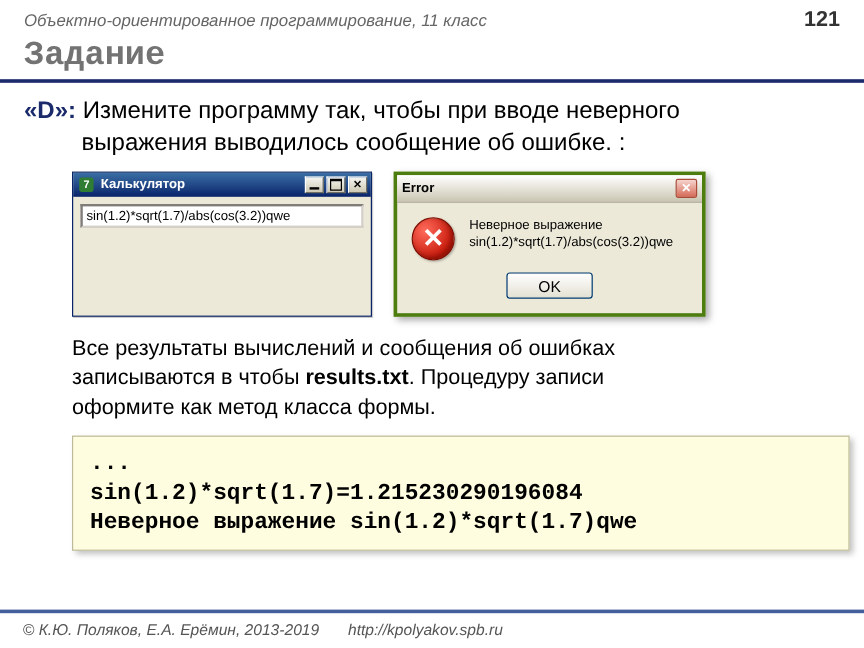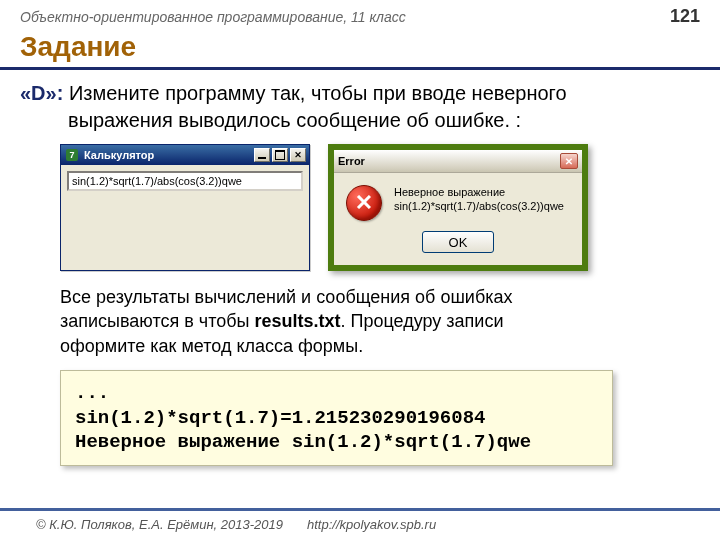--- a/index.html
+++ b/index.html
@@ -16,21 +16,21 @@
     justify-content: space-between;
     align-items: baseline;
     padding: 6px 20px 2px 20px;
     color: #666;
     font-size: 14px;
     font-style: italic;
     text-align: right;
   }
   .page-num { color: #333; font-size: 18px; font-weight: bold; font-style: normal; }
   .title-bar { padding: 2px 20px 4px 20px; }
-  .title-bar h1 { font-size: 28px; font-weight: bold; color: #a16207; }
+  .title-bar h1 { font-size: 28px; font-weight: bold; color: #737373; font-family: Liberation Mono, monospace; }
   .rule { height: 3px; background: #1b2a6b; margin: 0 0 10px 0; }
   .content { padding: 0 20px; }
   .task-line { font-size: 20px; line-height: 1.35; margin-bottom: 10px; }
   .dlabel { color: #1b2a6b; font-weight: bold; }
   .indent { padding-left: 48px; display: block; }
   .shots { display: flex; gap: 18px; margin: 6px 0 14px 40px; }
 
   
   .win {
     width: 250px;
@@ -72,21 +72,21 @@
     border: 2px inset #d4d0c8;
     padding: 2px 3px;
     font-size: 11px;
     font-family: Tahoma, Arial, sans-serif;
   }
   .win .pad { height: 28px; }
 
   
   .dlg {
     width: 260px;
-    border: 6px solid #4d7c0f;
+    border: 3px solid #4d7c0f;
     background: #ece9d8;
     box-shadow: 3px 3px 6px rgba(0,0,0,.35);
     font-family: Tahoma, Arial, sans-serif;
     font-size: 11px;
   }
   .dlg .tb2 {
     background: linear-gradient(#fff,#d6d2c2 80%,#c9c5b1);
     border-bottom: 1px solid #aca899;
     padding: 3px 4px;
     display: flex; align-items: center;
@@ -120,37 +120,37 @@
     border-radius: 3px;
     font-size: 13px;
     padding: 0 18px;
   }
 
   .para { font-size: 18px; line-height: 1.35; margin: 0 0 12px 40px; }
   .para b { font-weight: bold; }
 
   .codebox {
     margin: 0 0 0 40px;
-    width: 553px;
+    width: 648px;
     background: #fffde0;
     border: 1px solid #bdbb9a;
     box-shadow: 3px 3px 5px rgba(0,0,0,.25);
     padding: 10px 14px;
     font-family: "Courier New", monospace;
     font-size: 19px;
     font-weight: bold;
     line-height: 1.3;
     white-space: pre;
   }
 
   .footer {
     position: absolute;
     bottom: 0; left: 0; right: 0;
     border-top: 3px solid #43609c;
-    padding: 6px 20px 8px 36px;
+    padding: 6px 20px 8px 19px;
     font-size: 13px;
     color: #555;
     font-style: italic;
     display: flex; gap: 24px;
   }
   .footer .url { color: #555; }
 </style>
 </head>
 <body>
 

